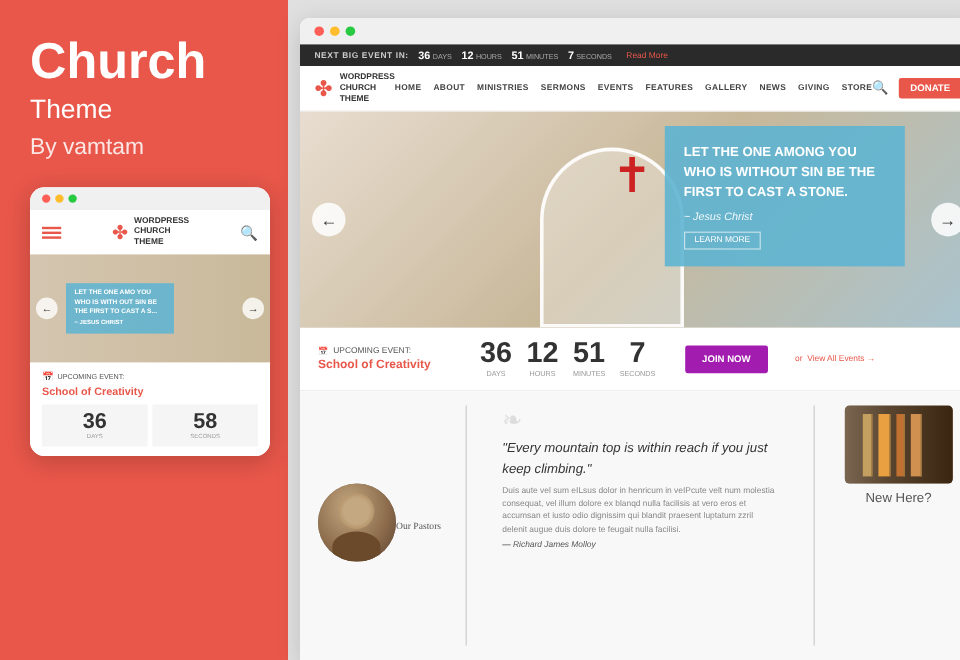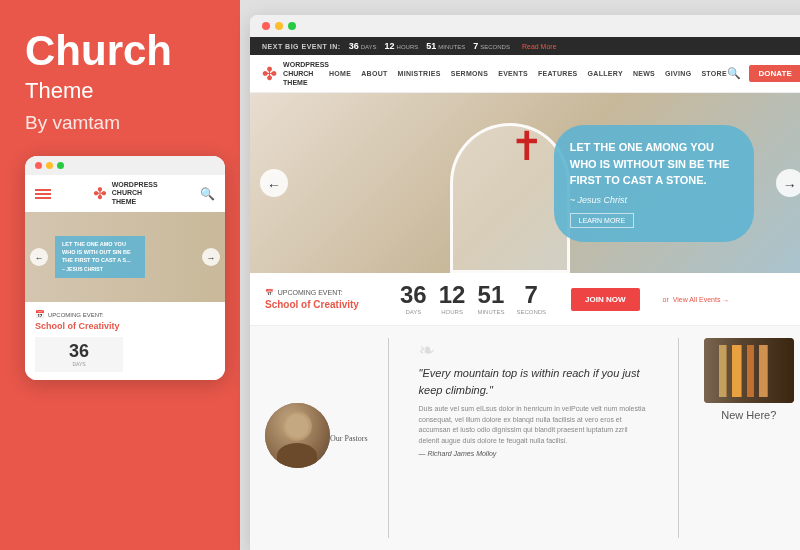--- a/index.html
+++ b/index.html
@@ -379,26 +379,25 @@
       width: 28px; height: 28px;
       display: flex; align-items: center; justify-content: center;
       font-size: 14px;
       color: #333;
       cursor: pointer;
       z-index: 10;
     }
     .hero-text-box {
       position: absolute;
       right: 60px;
-      top: 32px;
+      top: 12px;
       background: rgba(94,180,210,0.9);
       padding: 14px 16px;
       max-width: 200px;
       z-index: 5;
-      border-radius: 30px;
     }
     .hero-text-box p {
       font-size: 11px;
       font-weight: 800;
       color: #fff;
       text-transform: uppercase;
       line-height: 1.5;
       margin-bottom: 6px;
     }
     .hero-text-box .attribution {
@@ -458,21 +457,21 @@
       color: #333;
       line-height: 1;
     }
     .countdown-num-item .small-unit {
       font-size: 6px;
       color: #999;
       text-transform: uppercase;
       margin-top: 2px;
     }
     .countdown-join-btn {
-      background: #ef4444;
+      background: #a21caf;
       color: #fff;
       border: none;
       padding: 7px 14px;
       font-size: 8px;
       cursor: pointer;
       font-weight: 700;
       text-transform: uppercase;
       border-radius: 2px;
       margin-left: 10px;
     }
@@ -646,20 +645,24 @@
     <div class="mobile-event-section">
       <div class="mobile-event-label">
         <span class="cal-icon">📅</span>
         <span>UPCOMING EVENT:</span>
       </div>
       <div class="mobile-event-name">School of Creativity</div>
       <div class="mobile-countdown">
         <div class="mobile-countdown-item">
           <div class="num">36</div>
           <div class="lbl">DAYS</div>
+        </div>
+        <div class="mobile-countdown-item">
+          <div class="num">58</div>
+          <div class="lbl">SECONDS</div>
         </div>
       </div>
     </div>
   </div>
 </div>
 
 <div class="right-panel">
   <div class="desktop-mockup">
 
     <div class="desktop-top-bar">

